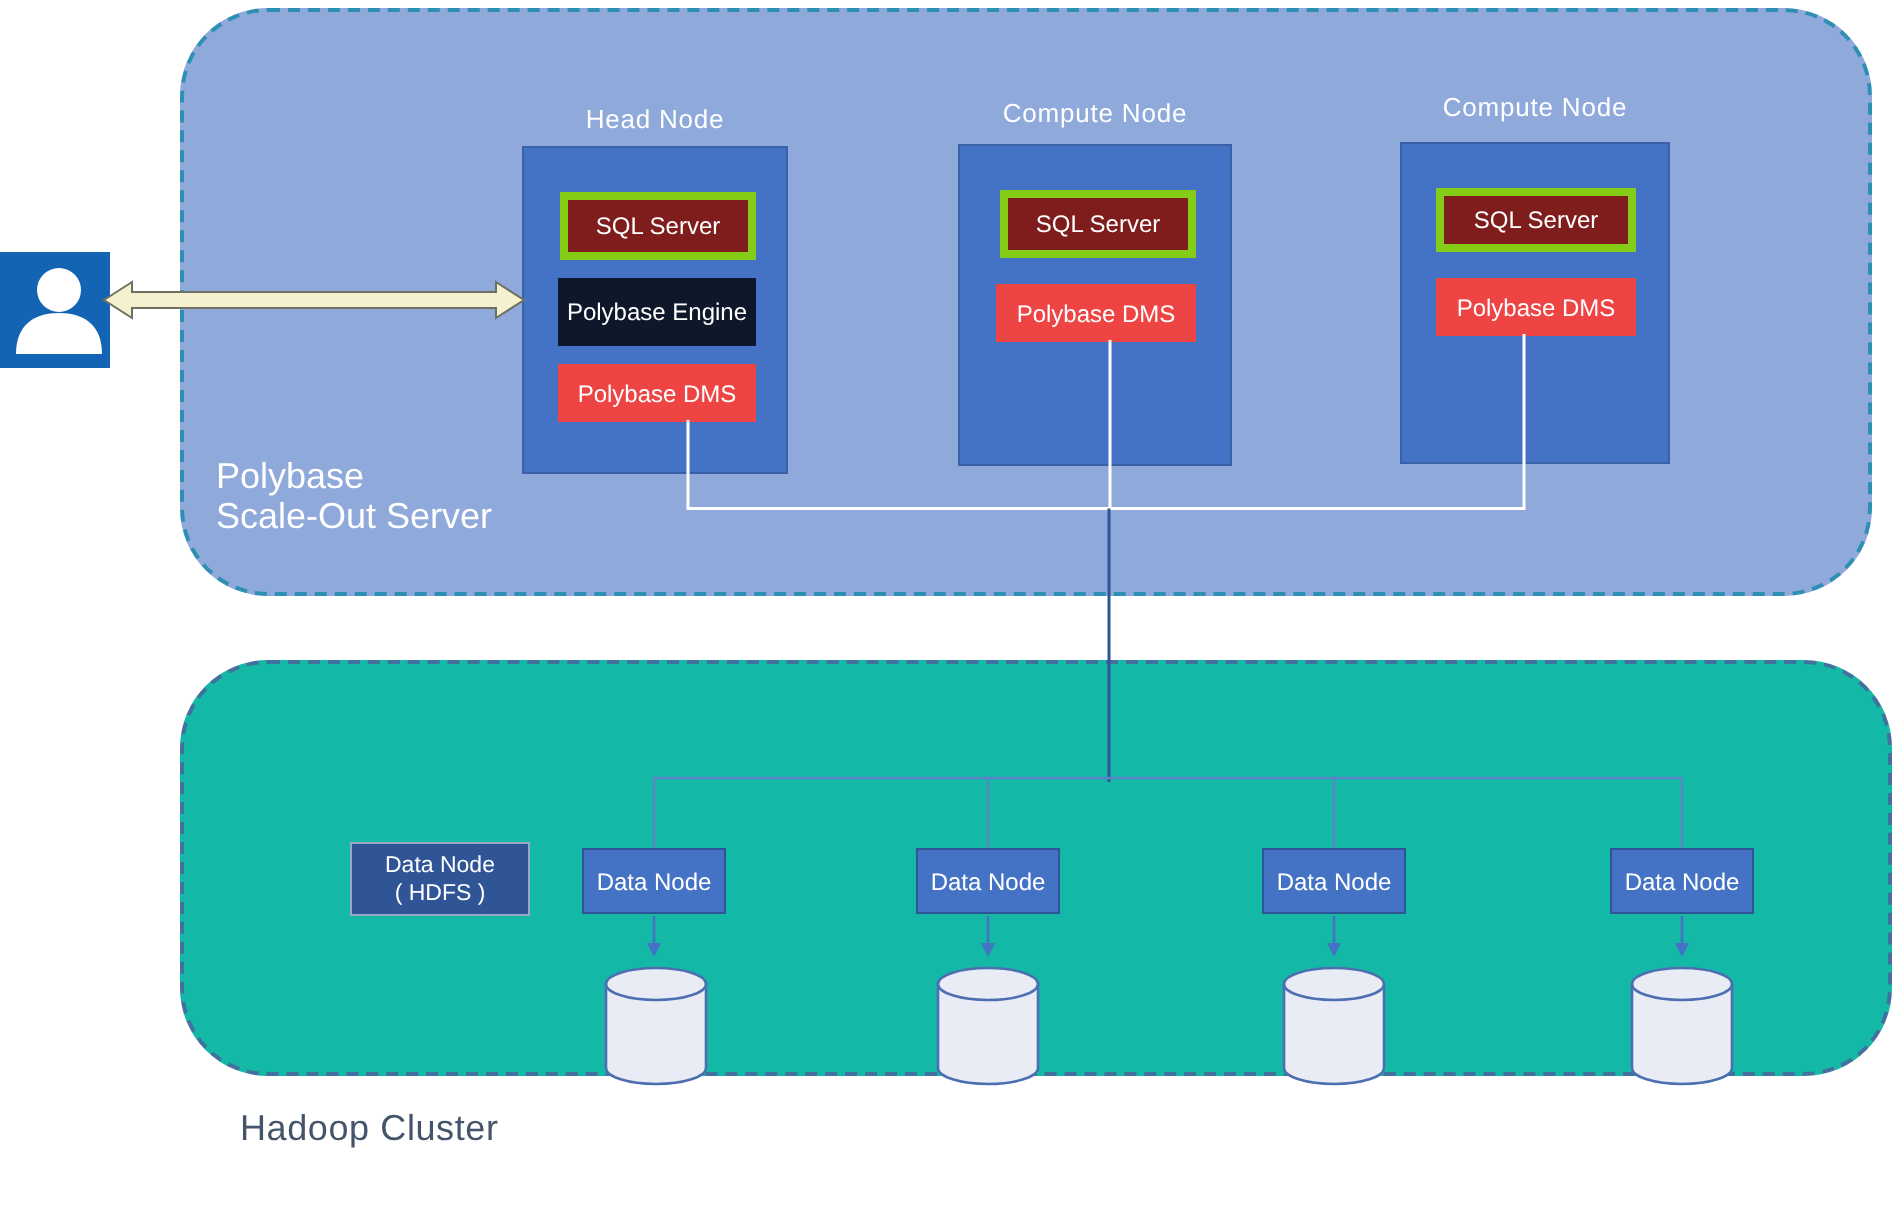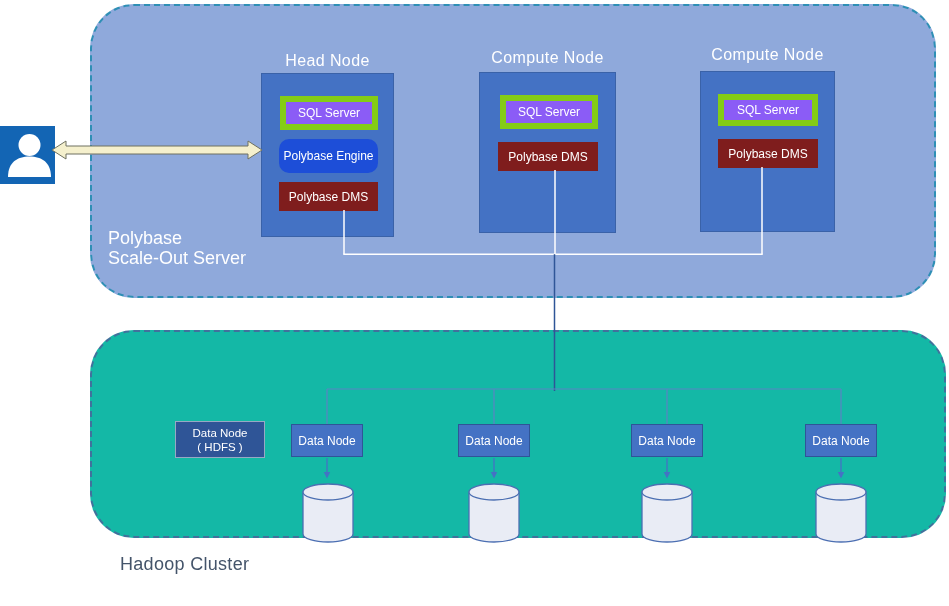--- a/index.html
+++ b/index.html
@@ -29,21 +29,21 @@
     border-radius: 44px;
   }
   .group-label { position: absolute; font-size: 18px; line-height: 20px; }
   .sog-label { left: 16px; top: 222px; color: #ffffff; }
   .hadoop-label { left: 28px; top: 222px; color: #44546A; letter-spacing: 0.3px; }
 
   
   .node-title {
     position: absolute;
     color: #ffffff;
-    font-size: 16px;
+    font-size: 13px;
     text-align: center;
     letter-spacing: 0.4px;
   }
 
   
   .node-box {
     position: absolute;
     background: #4472C4;
     border: 1px solid #3A62A8;
   }
@@ -51,23 +51,23 @@
   .nb-c1   { left: 479px; top: 72px; width: 137px; height: 161px; }
   .nb-c2   { left: 700px; top: 71px; width: 135px; height: 161px; }
 
   .comp {
     position: absolute;
     display: flex; align-items: center; justify-content: center;
     color: #ffffff;
     font-size: 12px;
     white-space: nowrap;
   }
-  .comp-sql { background: #8b5cf6; border: 6px solid #84cc16; }
-  .comp-engine { background: #1d4ed8; border-radius: 10px; }
-  .comp-dms { background: #7f1d1d; }
+  .comp-sql { background: #7f1d1d; border: 4px solid #84cc16; }
+  .comp-engine { background: #0f172a; }
+  .comp-dms { background: #ef4444; }
 
   
   .hdfs-node {
     position: absolute;
     left: 175px; top: 421px; width: 90px; height: 37px;
     background: #2F5597;
     border: 1px solid #97A9C4;
     display: flex; flex-direction: column; align-items: center; justify-content: center;
     color: #ffffff; font-size: 11.5px; line-height: 14px;
   }

